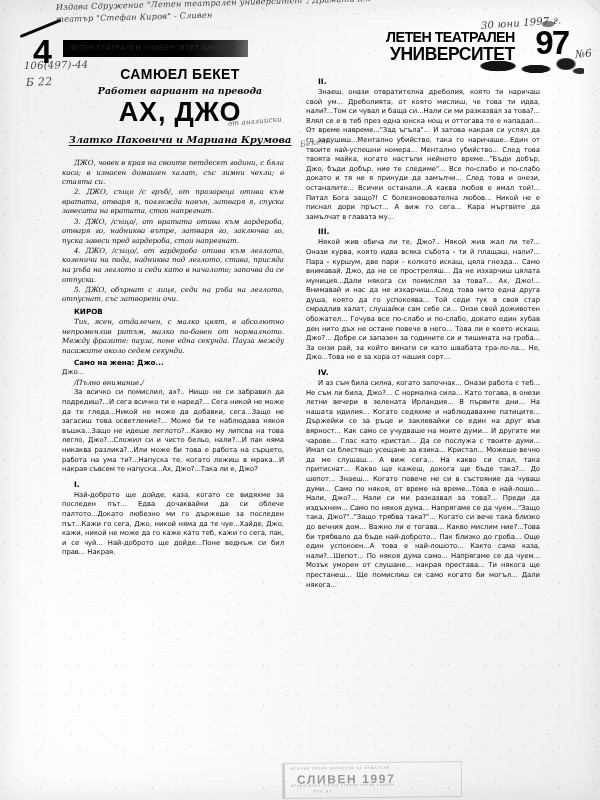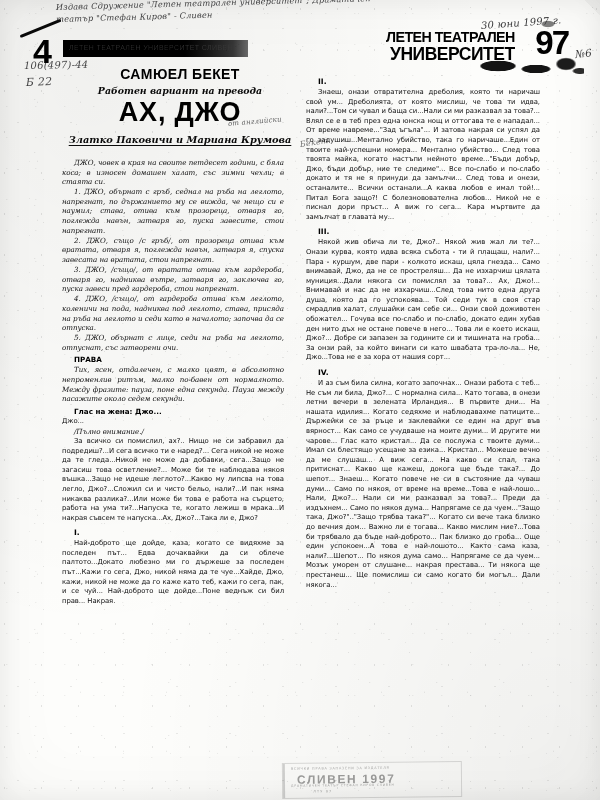--- a/index.html
+++ b/index.html
@@ -239,28 +239,27 @@
     <div id="author">САМЮЕЛ БЕКЕТ</div>
     <div id="sub1">Работен вариант на превода</div>
     <div id="title">АХ, ДЖО</div>
     <div id="sub2">Златко Паковичи и Мариана Крумова</div>
   </div>
   <div id="hw-prevod" class="hand">от английски</div>
   <div id="hw-mark-right1" class="hand">Бекет</div>
 
   <div id="col-left">
       <div class="para it">ДЖО, човек в края на своите петдесет години, с бяла коса; в износен домашен халат, със зимни чехли; в стаята си.</div>
-      <div class="para it">1. ДЖО, обърнат с гръб, седнал на ръба на леглото, напрегнат, по държанието му се вижда, че нещо си е наумил; става, отива към прозореца, отваря го, поглежда навън, затваря го, пуска завесите, стои напрегнат.</div>
       <div class="para it">2. ДЖО, също /с гръб/, от прозореца отива към вратата, отваря я, поглежда навън, затваря я, спуска завесата на вратата, стои напрегнат.</div>
       <div class="para it">3. ДЖО, /също/, от вратата отива към гардероба, отваря го, надниква вътре, затваря го, заключва го, пуска завеси пред гардероба, стои напрегнат.</div>
       <div class="para it">4. ДЖО, /също/, от гардероба отива към леглото, коленичи на пода, надниква под леглото, става, присяда на ръба на леглото и седи като в началото; започва да се отпуска.</div>
       <div class="para it">5. ДЖО, обърнат с лице, седи на ръба на леглото, отпуснат, със затворени очи.</div>
-      <div class="speaker">ПРАВА</div>
+      <div class="speaker">КИРОВ</div>
       <div class="para it">Тих, ясен, отдалечен, с малко цвят, в абсолютно непроменлив ритъм, малко по-бавен от нормалното. Между фразите: пауза, поне една секунда. Пауза между пасажите около седем секунди.</div>
-      <div class="speaker">Глас на жена: Джо...</div>
+      <div class="speaker">Само на жена: Джо...</div>
       <div class="para noind">Джо...</div>
       <div class="para it">/Пълно внимание./</div>
       <div class="para">За всичко си помислил, ах?.. Нищо не си забравил да подредиш?...И сега всичко ти е наред?... Сега никой не може да те гледа...Никой не може да добавки, сега...Защо не загасиш това осветление?... Може би те наблюдава някоя въшка...Защо не идеше леглото?...Какво му липсва на това легло, Джо?...Сложил си и чисто бельо, нали?...И пак няма никаква разлика?...Или може би това е работа на сърцето, работа на ума ти?...Напуска те, когато лежиш в мрака...И накрая съвсем те напуска...Ах, Джо?...Така ли е, Джо?</div>
       <div class="sec-head">I.</div>
       <div class="para">Най-доброто ще дойде, каза, когато се видяхме за последен път... Едва дочаквайки да си облече палтото...Докато любезно ми го държеше за последен път...Кажи го сега, Джо, никой няма да те чуе...Хайде, Джо, кажи, никой не може да го каже като теб, кажи го сега, пак, и се чуй... Най-доброто ще дойде...Поне веднъж си бил прав... Накрая.</div>
     </div>
   <div id="col-right">
       <div class="sec-head">II.</div>
       <div class="para">Знаеш, онази отвратителна дреболия, която ти наричаш свой ум... Дреболията, от която мислиш, че това ти идва, нали?...Том си чувал и баща си...Нали си ми разказвал за това?... Влял се е в теб през една юнска нощ и оттогава те е нападал... От време навреме..."Зад ъгъла"... И затова накрая си успял да го задушиш...Ментално убийство, така го наричаше...Един от твоите най-успешни номера... Ментално убийство... След това твоята майка, когато настъпи нейното време..."Бъди добър, Джо, бъди добър, ние те следиме"... Все по-слабо и по-слабо докато и тя не я принуди да замълчи... След това и онези, останалите... Всички останали...А каква любов е имал той!... Питал Бога защо?! С болезновователна любов... Никой не е писнал дори пръст... А виж го сега... Кара мъртвите да замълчат в главата му...</div>
       <div class="sec-head">III.</div>

